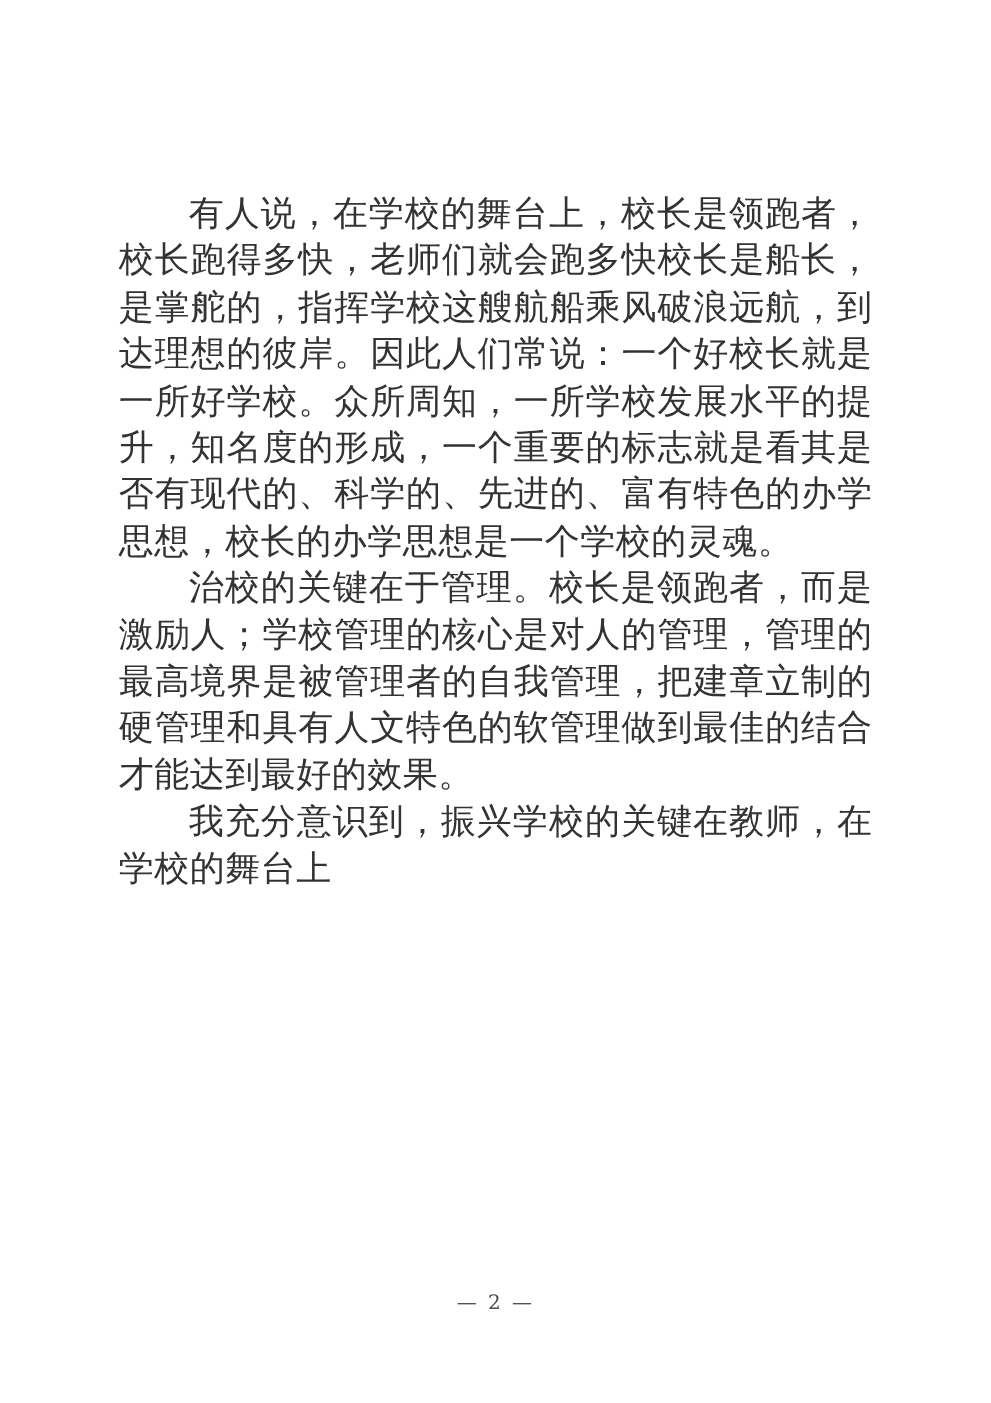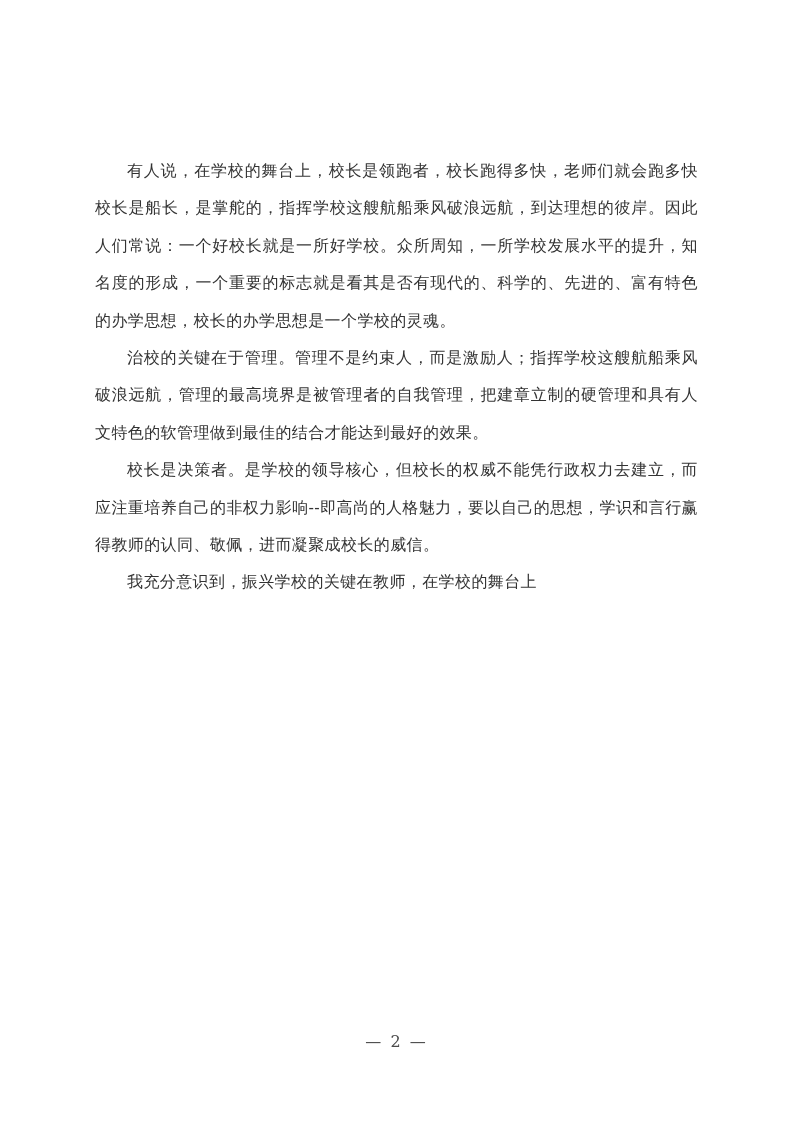--- a/index.html
+++ b/index.html
@@ -24,21 +24,21 @@
   }
   .doc-body {
     position: absolute;
     left: 95px;
     top: 152px;
     width: 603px;
     color: #333333;
   }
   .doc-paragraph {
     margin: 0;
-    font-size: 16px;
+    font-size: 28px;
     line-height: 37.4px;
     letter-spacing: 0.4px;
     text-align: justify;
     text-justify: inter-ideograph;
     text-indent: 2em;
     color: #333333;
     font-weight: 400;
   }
   .doc-footer {
     position: absolute;
@@ -51,20 +51,19 @@
     color: #4a4a4a;
   }
 </style>
 </head>
 <body>
 
 <div class="doc-page">
 
   <div class="doc-body">
     <p class="doc-paragraph">有人说，在学校的舞台上，校长是领跑者，校长跑得多快，老师们就会跑多快校长是船长，是掌舵的，指挥学校这艘航船乘风破浪远航，到达理想的彼岸。因此人们常说：一个好校长就是一所好学校。众所周知，一所学校发展水平的提升，知名度的形成，一个重要的标志就是看其是否有现代的、科学的、先进的、富有特色的办学思想，校长的办学思想是一个学校的灵魂。</p>
-    <p class="doc-paragraph">治校的关键在于管理。管理不是约束人，而是激励人；指挥学校这艘航船乘风破浪远航，管理的最高境界是被管理者的自我管理，把建章立制的硬管理和具有人文特色的软管理做到最佳的结合才能达到最好的效果。</p>
-    <p class="doc-paragraph">校长是决策者。是学校的领导核心，但校长的权威不能凭行政权力去建立，而应注重培养自己的非权力影响--即高尚的人格魅力，要以自己的思想，学识和言行赢得教师的认同、敬佩，进而凝聚成校长的威信。</p>
+    <p class="doc-paragraph">治校的关键在于管理。校长是领跑者，而是激励人；学校管理的核心是对人的管理，管理的最高境界是被管理者的自我管理，把建章立制的硬管理和具有人文特色的软管理做到最佳的结合才能达到最好的效果。</p>
     <p class="doc-paragraph">我充分意识到，振兴学校的关键在教师，在学校的舞台上</p>
   </div>
 
   <div class="doc-footer">— 2 —</div>
 
 </div>
 
 </body></html>

